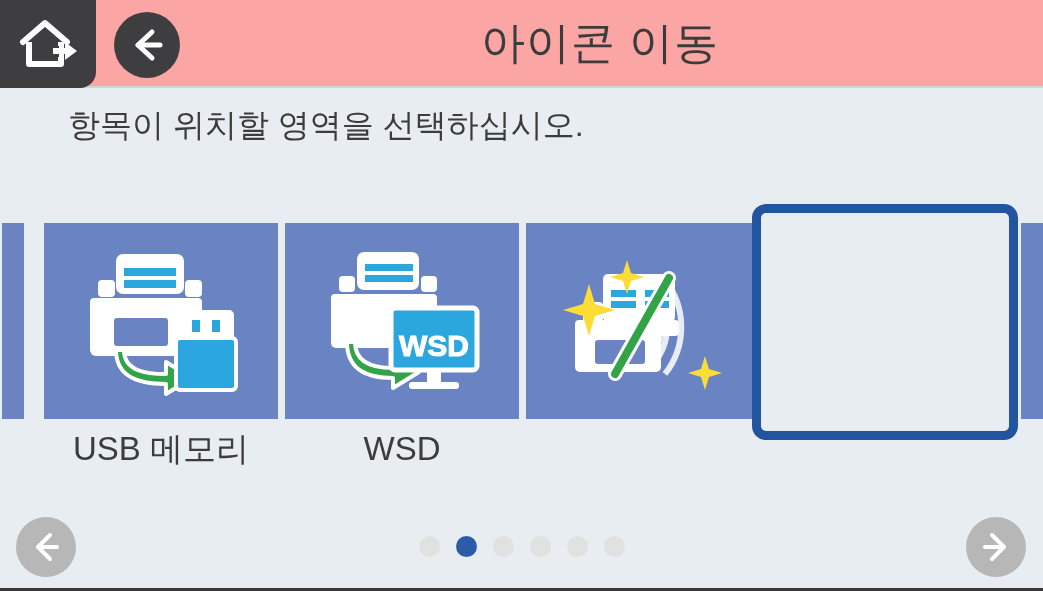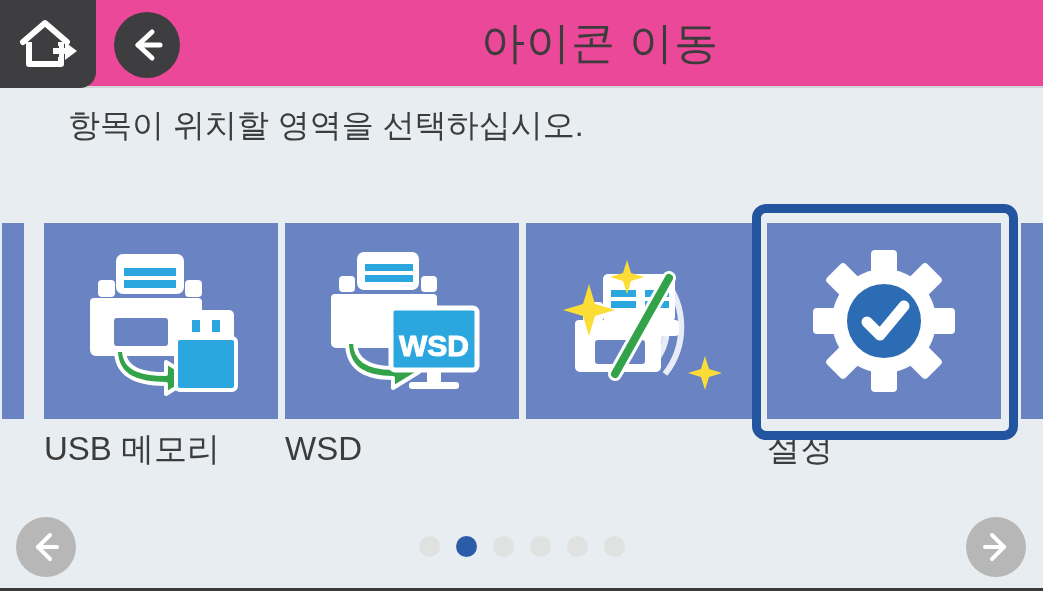--- a/index.html
+++ b/index.html
@@ -19,21 +19,21 @@
     border-bottom: 3px solid #3a3a3a;
     box-sizing: border-box;
   }
 
   
   .header {
     position: absolute;
     left: 0; top: 0;
     width: 1043px;
     height: 88px;
-    background: #ec4899;
+    background: #fca5a5;
     border-bottom: 2px solid #cfd4d8;
     box-sizing: border-box;
     padding-left: 17px;
   }
   .home-btn {
     position: absolute;
     left: 0; top: 0;
     width: 96px;
     height: 88px;
     background: #3e3e40;
@@ -100,21 +100,21 @@
     background: #6a84c3;
     display: flex;
     align-items: center;
     justify-content: center;
     cursor: pointer;
     position: relative;
   }
   .tile-label {
     margin-top: 12px;
     width: 234px;
-    text-align: left;
+    text-align: center;
     font-size: 33px;
     color: #3c3c3c;
     line-height: 1.12;
     word-break: keep-all;
   }
   .tile-wrap.w1 { left: 44px; }
   .tile-wrap.w2 { left: 285px; }
   .tile-wrap.w3 { left: 526px; }
   .tile-wrap.w4 { left: 767px; }
 
@@ -303,38 +303,20 @@
             <path d="M116 32 L62 128" stroke="#33a34a" stroke-width="8" stroke-linecap="round"></path>
 
             <path d="M36 38 L42 58 L62 64 L42 70 L36 90 L30 70 L10 64 L30 58 Z" fill="#fbdd36"></path>
             <path d="M74 14 L78 27 L91 31 L78 35 L74 48 L70 35 L57 31 L70 27 Z" fill="#fbdd36"></path>
             <path d="M152 110 L156 123 L169 127 L156 131 L152 144 L148 131 L135 127 L148 123 Z" fill="#fbdd36"></path>
           </svg>
         </span>
       </div>
     </div>
 
-    <div class="tile-wrap w4">
-      <div class="tile">
-        <span>
-          <svg width="150" height="150" viewBox="0 0 150 150">
-            <g fill="#ffffff">
-              <rect x="62" y="4" width="26" height="142" rx="4"></rect>
-              <rect x="4" y="62" width="142" height="26" rx="4"></rect>
-              <rect x="62" y="4" width="26" height="142" rx="4" transform="rotate(45 75 75)"></rect>
-              <rect x="4" y="62" width="142" height="26" rx="4" transform="rotate(45 75 75)"></rect>
-              <circle cx="75" cy="75" r="52"></circle>
-            </g>
-            <circle cx="75" cy="75" r="37" fill="#2b6cb5"></circle>
-            <path d="M58 76 L71 89 L95 60" fill="none" stroke="#ffffff" stroke-width="11" stroke-linecap="round" stroke-linejoin="round"></path>
-          </svg>
-        </span>
-      </div>
-      <div class="tile-label">설정</div>
-    </div>
 
     <div class="select-ring"></div>
   </div>
 
   <div class="bottom">
 
     <div class="nav-arrow prev">
       <span>
         <svg width="38" height="38" viewBox="0 0 38 38">
           <path d="M23 7 L11 19 L23 31" fill="none" stroke="#ffffff" stroke-width="4" stroke-linecap="round" stroke-linejoin="round"></path>

